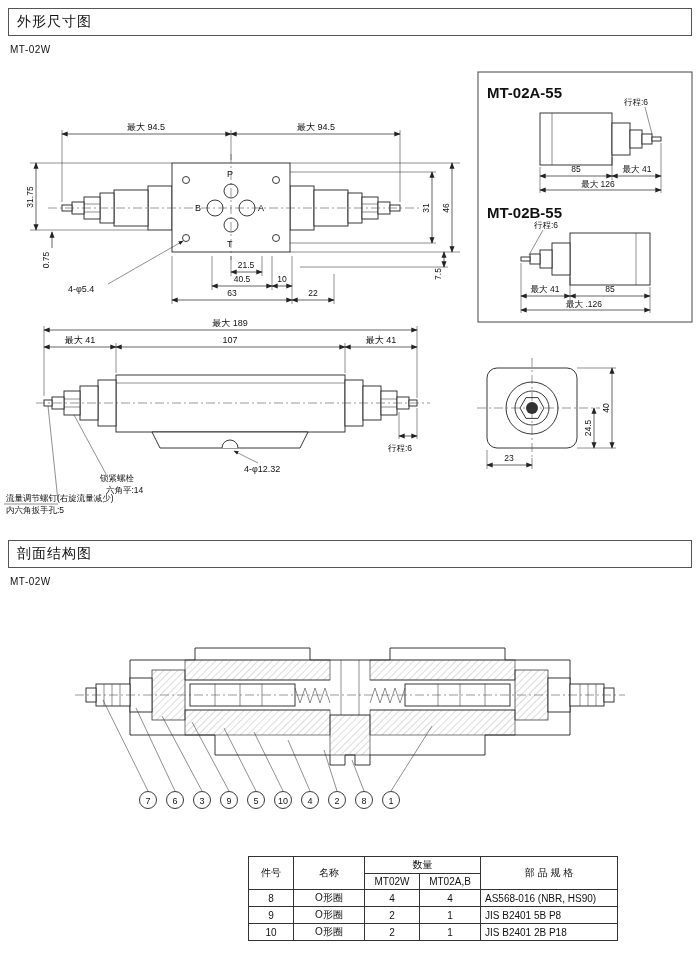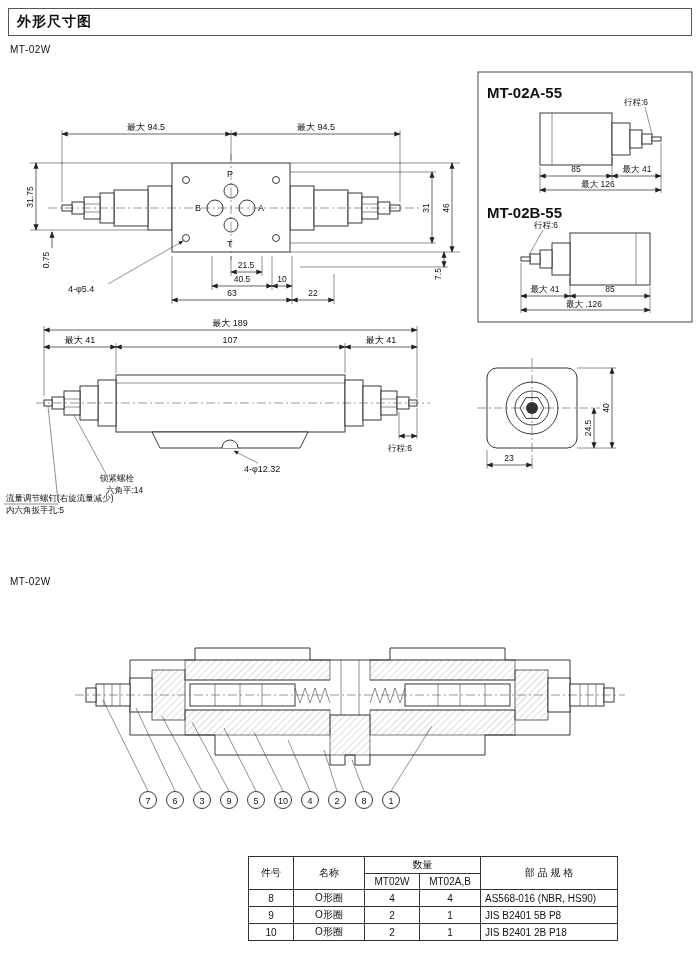--- a/index.html
+++ b/index.html
@@ -1,19 +1,19 @@
 <!DOCTYPE html>
 <html><head>
 <meta charset="utf-8">
 <style>
   html,body{margin:0;padding:0;}
   body{width:700px;height:958px;background:#ffffff;font-family:"Liberation Sans","DejaVu Sans",sans-serif;color:#111;position:relative;}
   .page{position:absolute;left:0;top:0;width:700px;height:958px;background:#fff;overflow:hidden;}
   .abs{position:absolute;}
-  .section-header{position:absolute;left:8px;width:684px;border:1px solid #555;background:#fff;font-weight:bold;font-size:14px;padding:4px 8px;box-sizing:border-box;letter-spacing:1px;}
+  .section-header{position:absolute;left:8px;width:684px;border:1px solid #555;background:#fff;font-weight:normal;font-size:14px;padding:4px 8px;box-sizing:border-box;letter-spacing:1px;}
   .model-label{position:absolute;left:10px;font-size:10px;letter-spacing:.5px;}
   svg text{font-family:"Liberation Sans","DejaVu Sans",sans-serif;fill:#111;}
   .t8{font-size:8.5px;} .t9{font-size:9px;}
   .ln{stroke:#222;stroke-width:0.9;fill:none;}
   .thin{stroke:#333;stroke-width:0.55;fill:none;}
   .dim{stroke:#222;stroke-width:0.7;fill:none;}
   .cl{stroke:#555;stroke-width:0.6;stroke-dasharray:9 3 2 3;fill:none;}
   .fillw{fill:#fff;stroke:#222;stroke-width:0.9;}
   .seal-table-wrap{position:absolute;left:248px;top:856px;}
   .seal-title{font-size:10px;margin:0 0 2px 2px;}
@@ -233,20 +233,23 @@
       <line class="thin" x1="600" y1="388" x2="616" y2="388"></line>
       <line class="dim" x1="612" y1="308" x2="612" y2="388" marker-start="url(#arr)" marker-end="url(#arr)"></line>
       <text class="t8" transform="rotate(-90 609 348)" x="609" y="348" text-anchor="middle">40</text>
       <line class="thin" x1="487" y1="390" x2="487" y2="409"></line>
       <line class="thin" x1="532" y1="398" x2="532" y2="409"></line>
       <line class="dim" x1="487" y1="405" x2="532" y2="405" marker-start="url(#arr)" marker-end="url(#arr)"></line>
       <text class="t8" x="509" y="401" text-anchor="middle">23</text>
     </g>
   </svg>
 
+  <div class="section-header" style="top:540px;">
+    <span>剖面结构图</span>
+  </div>
   <div class="model-label" style="top:576px;">MT-02W</div>
 
   <svg class="abs" style="left:0;top:600px;" width="700" height="235" viewBox="0 0 700 235">
     <defs>
       <pattern id="hatch" width="5" height="5" patternTransform="rotate(45)" patternUnits="userSpaceOnUse">
         <line x1="0" y1="0" x2="0" y2="5" stroke="#888" stroke-width="0.6"></line>
       </pattern>
     </defs>
     <g>
       <path class="fillw" d="M130,60 L195,60 L195,48 L310,48 L310,60 L390,60 L390,48 L505,48 L505,60 L570,60 L570,135 L485,135 L485,155 L370,155 L370,165 L355,165 L355,155 L345,155 L345,165 L330,165 L330,155 L215,155 L215,135 L130,135 Z"></path>

